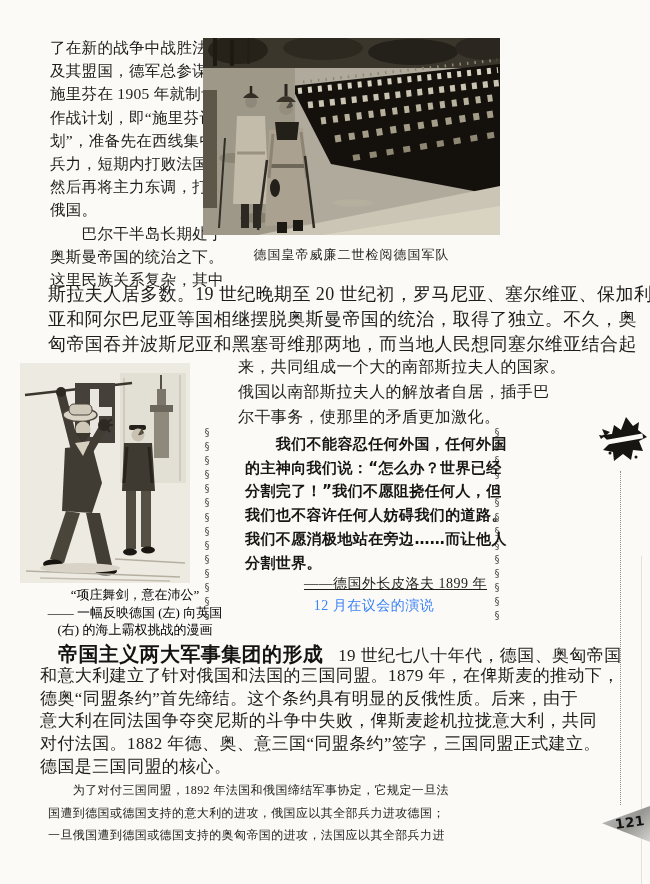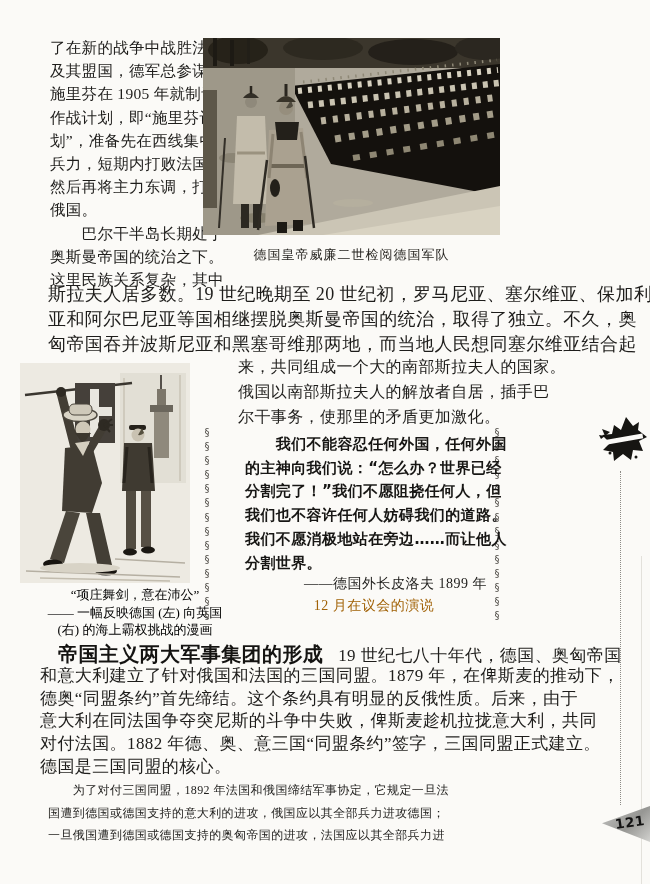--- a/index.html
+++ b/index.html
@@ -54,25 +54,25 @@
   .chain.left{left:0;}
   .chain.right{right:0;}
   .quote-body{
     position:absolute;left:20px;top:9px;width:274px;
     font-family:"DejaVu Sans","Liberation Sans",sans-serif;
     font-weight:700;font-size:15px;line-height:23.7px;letter-spacing:.4px;
     color:#171614;
   }
   .quote-attr1{
     position:absolute;left:20px;top:151px;width:266px;
-    font-size:14px;text-align:right;letter-spacing:.5px;color:#1e1d1b;
+    font-size:14px;text-align:right;letter-spacing:.5px;color:#1e1d1b;text-decoration:underline;
   }
   .quote-attr2{
     position:absolute;left:60px;top:173px;width:226px;
-    font-size:14px;text-align:center;letter-spacing:.5px;color:#a16207;
+    font-size:14px;text-align:center;letter-spacing:.5px;color:#3b82f6;
   }
 
   
   .emblem{left:596px;top:413px;width:52px;height:58px;}
   .dotline{
     left:620px;top:471px;height:334px;width:0;
     border-left:1.5px dotted #8d8b86;
   }
   .page-edge{
     left:641px;top:556px;height:328px;width:0;

